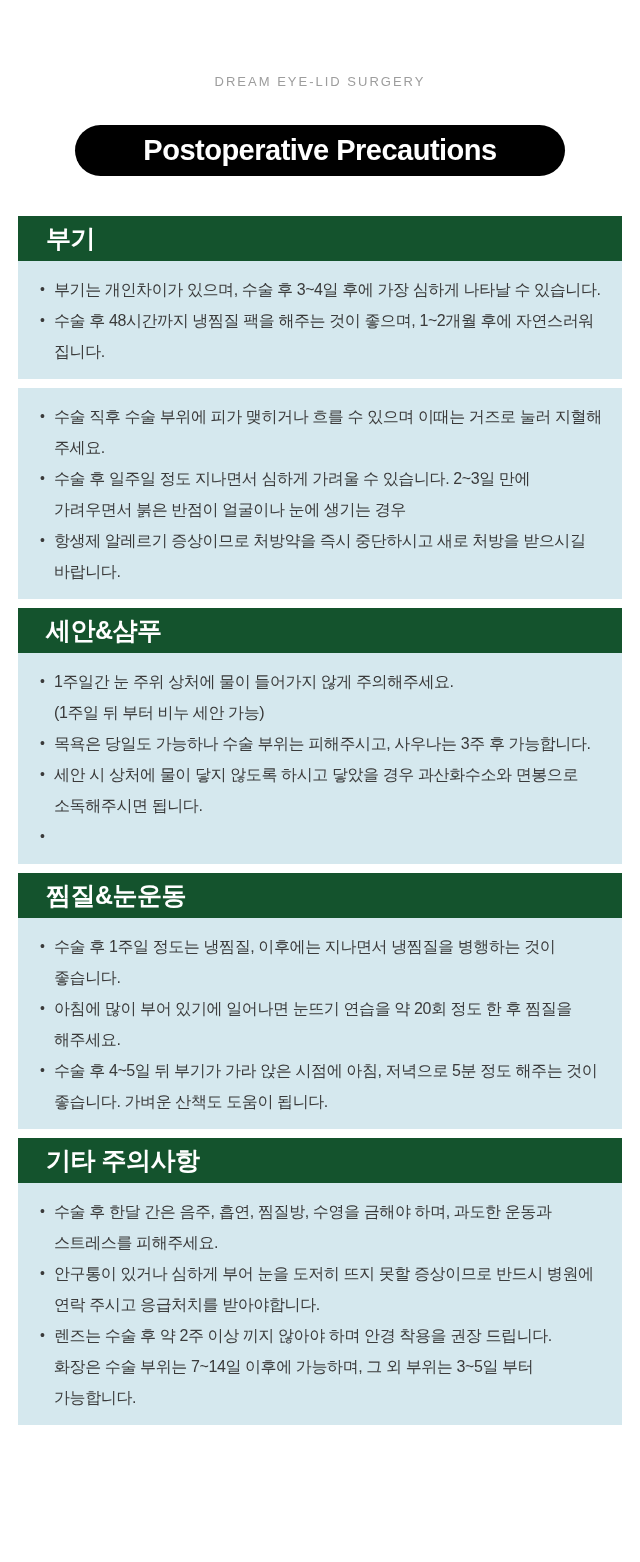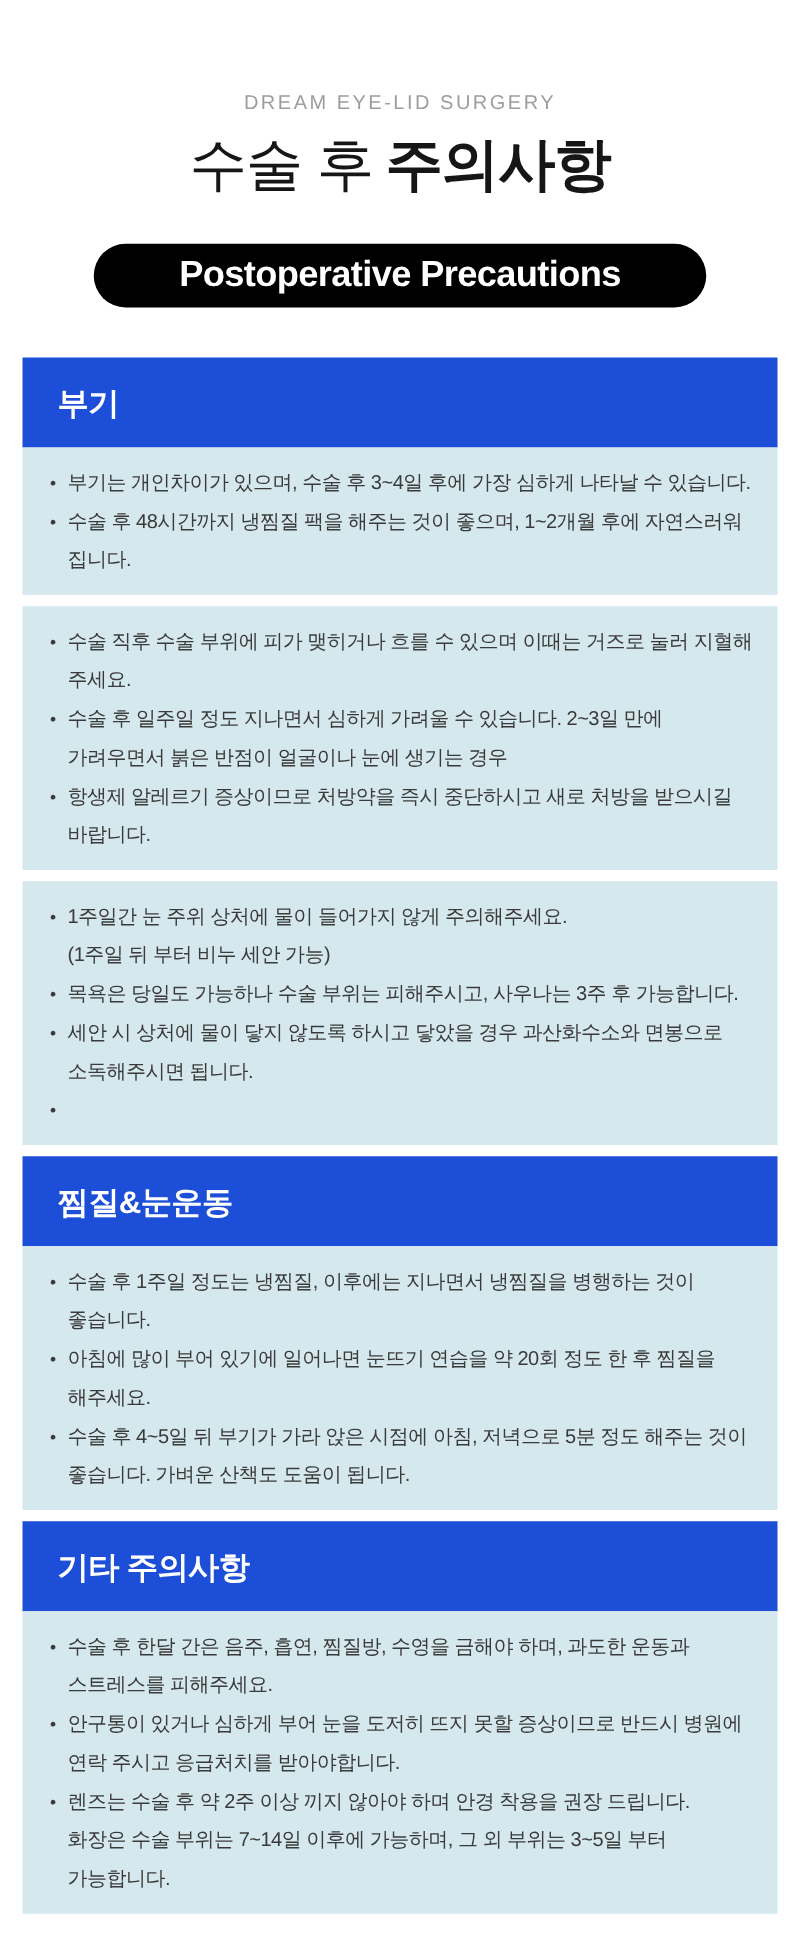--- a/index.html
+++ b/index.html
@@ -3,37 +3,37 @@
 <meta charset="utf-8">
 <style>
   * { margin:0; padding:0; box-sizing:border-box; }
   html,body { background:#ffffff; }
   body {
     width:640px; height:1562px; margin:0 auto; overflow:hidden;
     font-family:"Liberation Sans","DejaVu Sans",sans-serif;
   }
   .page-header { text-align:center; padding-top:74px; }
   .eyebrow {
-    font-size:16px; color:#9d9d9d; letter-spacing:2px; font-weight:400;
+    font-size:13px; color:#9d9d9d; letter-spacing:2px; font-weight:400;
   }
   .page-title {
     margin-top:12px; font-size:46px; color:#161616; line-height:1.2;
     letter-spacing:-1px;
   }
   .page-title .t-light { font-weight:400; }
   .page-title .t-bold  { font-weight:700; margin-left:10px; }
   .title-badge {
     margin:36px auto 0; width:490px; height:51px; background:#000000;
     border-radius:26px; display:flex; align-items:center; justify-content:center;
     color:#ffffff; font-size:29px; font-weight:700; letter-spacing:-0.5px;
   }
   .sections { margin-top:40px; }
   .section { margin:0 18px 9px 18px; }
   .section-header {
-    background:#1d4ed8; height:72px; display:flex; align-items:center;
+    background:#14532d; height:45px; display:flex; align-items:center;
     padding-left:28px;
   }
   .section-title {
     color:#ffffff; font-size:25px; font-weight:700; letter-spacing:-0.5px;
   }
   .section-body {
     background:#d5e8ee; padding:13px 12px 12px 22px;
   }
   .item { display:flex; }
   .dot {
@@ -44,21 +44,20 @@
     font-size:16px; line-height:31px; color:#3a3a3a; letter-spacing:-0.4px;
   }
   .section:last-child { margin-bottom:0; }
   .section:last-child .section-body { min-height:196px; }
 </style>
 </head>
 <body>
 
 <header class="page-header">
   <div class="eyebrow">DREAM EYE-LID SURGERY</div>
-  <h1 class="page-title"><span class="t-light">수술 후</span><span class="t-bold">주의사항</span></h1>
   <div class="title-badge">
     <span>Postoperative Precautions</span>
   </div>
 </header>
 
 <main class="sections">
 
   <section class="section">
     <div class="section-header">
       <span class="section-title">부기</span>
@@ -86,20 +85,23 @@
           <p class="item-text">수술 후 일주일 정도 지나면서 심하게 가려울 수 있습니다. 2~3일 만에 가려우면서 붉은 반점이 얼굴이나 눈에 생기는 경우</p>
         </div>
       <div class="item">
           <span class="dot">•</span>
           <p class="item-text">항생제 알레르기 증상이므로 처방약을 즉시 중단하시고 새로 처방을 받으시길 바랍니다.</p>
         </div>
     </div>
   </section>
 
   <section class="section">
+    <div class="section-header">
+      <span class="section-title">세안&amp;샴푸</span>
+    </div>
     <div class="section-body">
       <div class="item">
           <span class="dot">•</span>
           <p class="item-text">1주일간 눈 주위 상처에 물이 들어가지 않게 주의해주세요.
 (1주일 뒤 부터 비누 세안 가능)</p>
         </div>
       <div class="item">
           <span class="dot">•</span>
           <p class="item-text">목욕은 당일도 가능하나 수술 부위는 피해주시고, 사우나는 3주 후 가능합니다.</p>
         </div>

